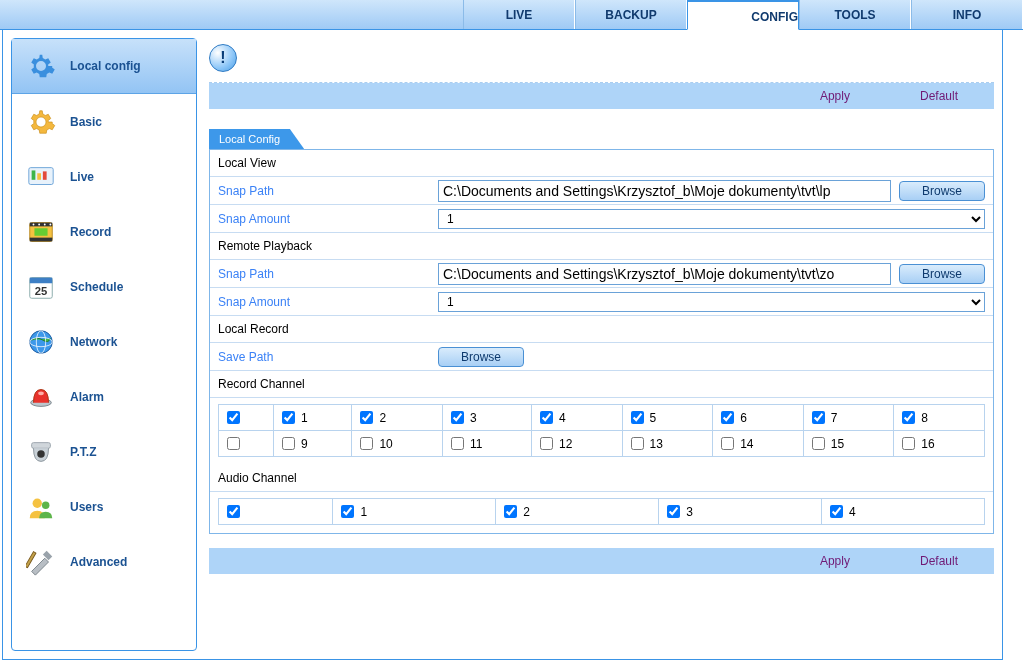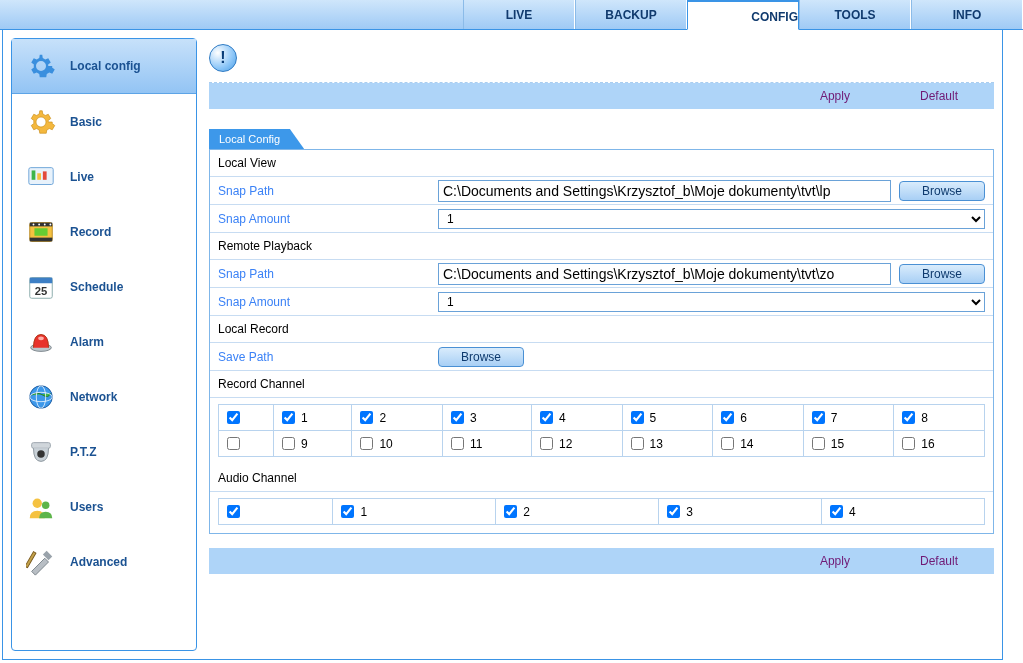--- a/index.html
+++ b/index.html
@@ -321,38 +321,38 @@
             <rect x="4" y="6" width="24" height="6" fill="#3d7fc5"></rect>
             <text x="16" y="24" font-size="12" text-anchor="middle" fill="#333" font-weight="bold">25</text>
           </svg>
       </span>
       <span class="sidebar-label">Schedule</span>
     </div>
 
     <div class="sidebar-item">
       <span class="sidebar-icon">
         <svg width="30" height="30" viewBox="0 0 32 32">
-            <ellipse cx="16" cy="22" rx="11" ry="4" fill="#bcc6cc" stroke="#7a838a"></ellipse>
-            <path d="M8 22 Q8 8 16 8 Q24 8 24 22" fill="#e8322c" stroke="#a31"></path>
-            <ellipse cx="16" cy="12" rx="3" ry="2" fill="#ffb0a8"></ellipse>
-          </svg>
-      </span>
-      <span class="sidebar-label">Alarm</span>
-    </div>
-
-    <div class="sidebar-item">
-      <span class="sidebar-icon">
-        <svg width="30" height="30" viewBox="0 0 32 32">
             <circle cx="16" cy="16" r="12" fill="#3d98ea" stroke="#1c5a9e"></circle>
             <path d="M6 14 Q12 10 18 14 Q24 18 26 12" fill="#3db54a" stroke="#1f7a2f"></path>
             <ellipse cx="16" cy="16" rx="12" ry="5" fill="none" stroke="#fff" stroke-width="0.8"></ellipse>
             <ellipse cx="16" cy="16" rx="5" ry="12" fill="none" stroke="#fff" stroke-width="0.8"></ellipse>
           </svg>
       </span>
       <span class="sidebar-label">Network</span>
+    </div>
+
+    <div class="sidebar-item">
+      <span class="sidebar-icon">
+        <svg width="30" height="30" viewBox="0 0 32 32">
+            <ellipse cx="16" cy="22" rx="11" ry="4" fill="#bcc6cc" stroke="#7a838a"></ellipse>
+            <path d="M8 22 Q8 8 16 8 Q24 8 24 22" fill="#e8322c" stroke="#a31"></path>
+            <ellipse cx="16" cy="12" rx="3" ry="2" fill="#ffb0a8"></ellipse>
+          </svg>
+      </span>
+      <span class="sidebar-label">Alarm</span>
     </div>
 
     <div class="sidebar-item">
       <span class="sidebar-icon">
         <svg width="30" height="30" viewBox="0 0 32 32">
             <rect x="6" y="6" width="20" height="6" rx="2" fill="#d0d6db" stroke="#9aa3ab"></rect>
             <path d="M8 12 Q8 26 16 26 Q24 26 24 12" fill="#c9d1d7" stroke="#8a939b"></path>
             <circle cx="16" cy="18" r="4" fill="#333"></circle>
           </svg>
       </span>

